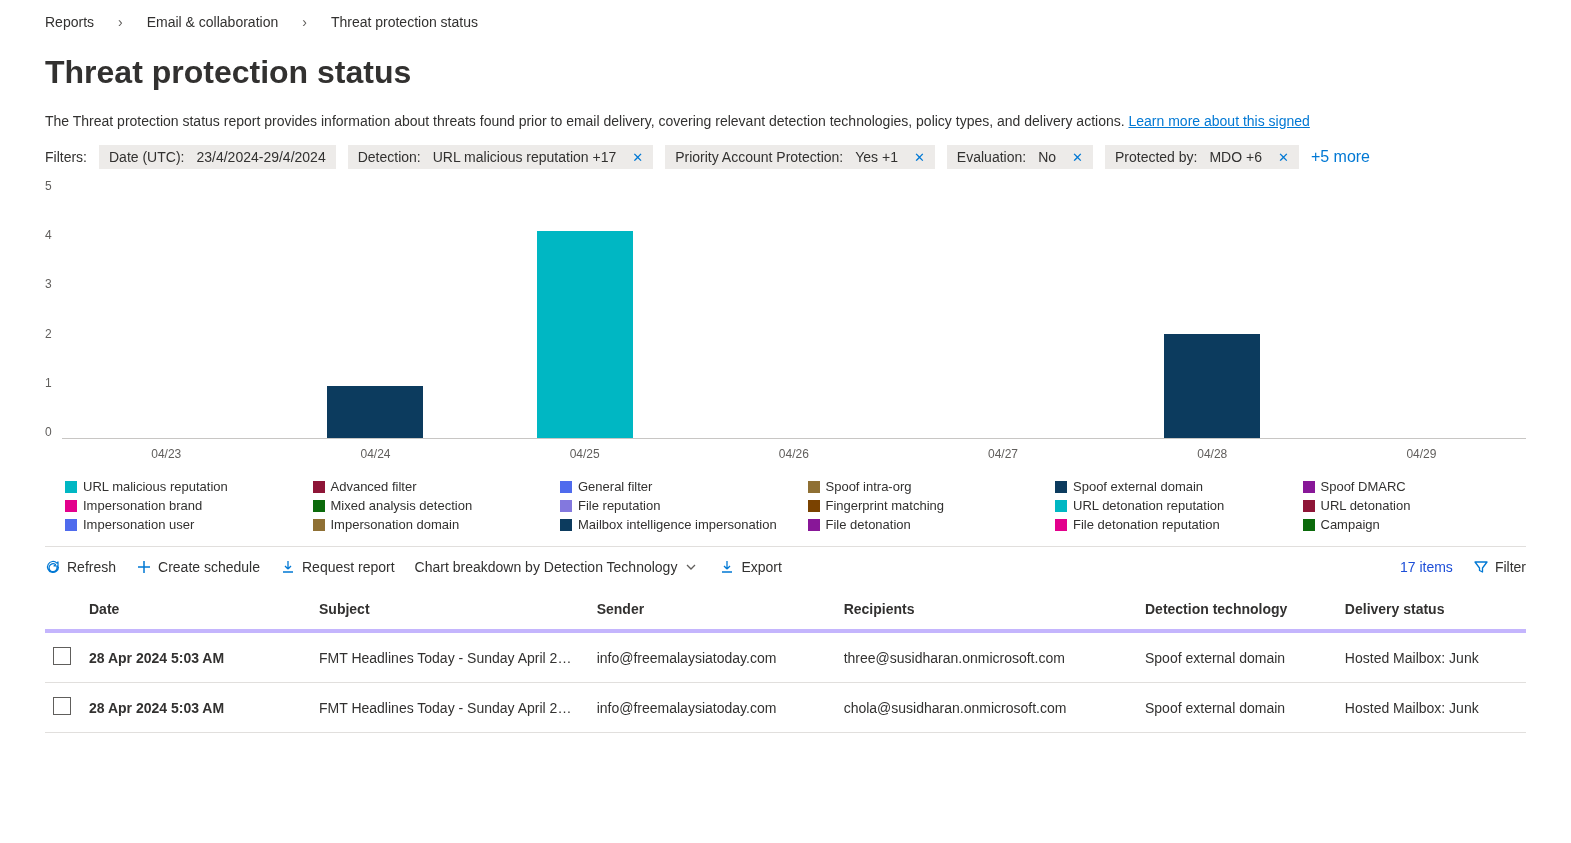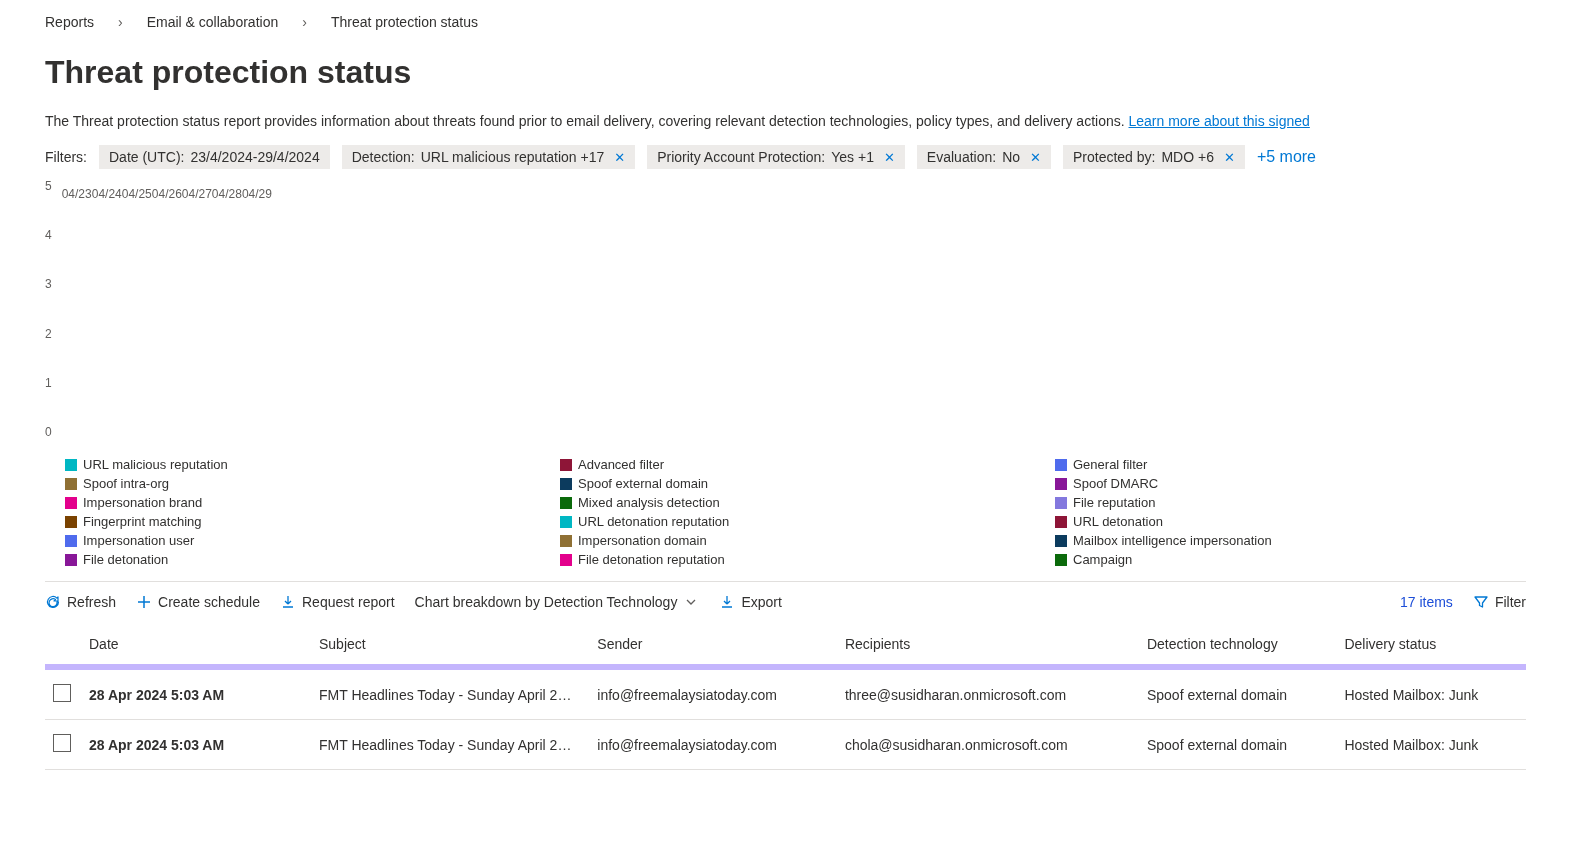--- a/index.html
+++ b/index.html
@@ -10,48 +10,48 @@
   background: #fff;
   padding: 10px 45px 0 45px;
 }
 .breadcrumb { display:flex; align-items:center; gap:24px; font-size:14px; color:#323130; margin-bottom:24px; padding-top:4px;}
 .breadcrumb .sep { color:#605e5c; }
 .page-title { font-size:32px; font-weight:700; margin-bottom:22px; }
 .description { font-size:14px; color:#323130; margin-bottom:16px; }
 .description a { color:#0078d4; text-decoration:underline; }
 .filters-row { display:flex; align-items:center; gap:12px; flex-wrap:wrap; margin-bottom:10px;}
 .filters-label { font-size:14px; color:#323130; }
-.filter-chip { background:#edebe9; padding:4px 10px; display:flex; align-items:center; gap:6px; font-size:14px; }
+.filter-chip { background:#edebe9; padding:4px 10px; display:flex; align-items:center; gap:12px; font-size:14px; }
 .filter-chip .k { color:#323130; }
 .filter-chip .x { color:#0078d4; cursor:pointer; margin-left:4px; font-size:13px;}
 .more-link { color:#0078d4; font-size:16px; }
 
 .chart-wrap { display:flex; margin-top:8px; }
 .y-axis { display:flex; flex-direction:column; justify-content:space-between; align-items:flex-end; height:260px; padding-right:10px; font-size:12px; color:#605e5c;}
-.plot { flex:1; display:flex; flex-direction:row; }
+.plot { flex:1; display:flex; flex-direction:column; }
 .plot-area { position:relative; height:260px; display:flex; align-items:flex-end; justify-content:space-around; border-bottom:1px solid #c8c6c4; }
 .plot-area .bar-slot { flex:1; display:flex; justify-content:center; align-items:flex-end; height:100%; }
 .plot-area .bar { width:60%; max-width:96px; }
 .x-labels { display:flex; justify-content:space-around; font-size:12px; color:#605e5c; margin-top:8px;}
 .x-labels div { flex:1; text-align:center; }
 
-.legend { display:grid; grid-template-columns: repeat(3, 1fr); gap:4px 24px; margin-top:18px; margin-left:20px; margin-bottom:14px;}
+.legend { display:grid; grid-template-columns: repeat(6, 1fr); gap:4px 24px; margin-top:18px; margin-left:20px; margin-bottom:14px;}
 .legend-item { display:flex; align-items:center; gap:6px; font-size:13px; }
 .legend-item .sw { width:12px; height:12px; }
 
 .divider { border:none; border-top:1px solid #e1dfdd; margin:6px 0 0 0;}
 .toolbar { display:flex; align-items:center; gap:20px; padding:12px 0 14px 0;}
 .tool-btn { display:flex; align-items:center; gap:6px; font-size:14px; color:#323130; cursor:pointer; }
 .tool-btn .ic { color:#0078d4; width:16px; height:16px; display:inline-flex; align-items:center; justify-content:center;}
 .highlighted { border:3px solid #d13438; padding:4px 10px; }
 .spacer { flex:1; }
 .items-count { font-size:14px; color:#1d4ed8; }
 
 .tbl { width:100%; border-collapse:collapse; }
-.tbl th { text-align:left; font-weight:400; font-size:14px; padding:12px 8px; border-bottom:6px solid #c4b5fd;}
+.tbl th { text-align:left; font-weight:700; font-size:14px; padding:12px 8px; border-bottom:4px solid #c4b5fd;}
 .tbl td { font-size:14px; padding:14px 8px; border-bottom:1px solid #e1dfdd; white-space:nowrap; overflow:hidden; text-overflow:ellipsis;}
 .tbl td:first-child, .tbl th:first-child { width:36px; }
 .checkbox { width:18px; height:18px; border:1px solid #605e5c; display:inline-block; }
 .col-date { width:230px; font-weight:600;}
 .col-subject { max-width:220px; }
 .col-sender { max-width:220px; }
 svg { display:block; }
 </style>
 </head>
 <body>

